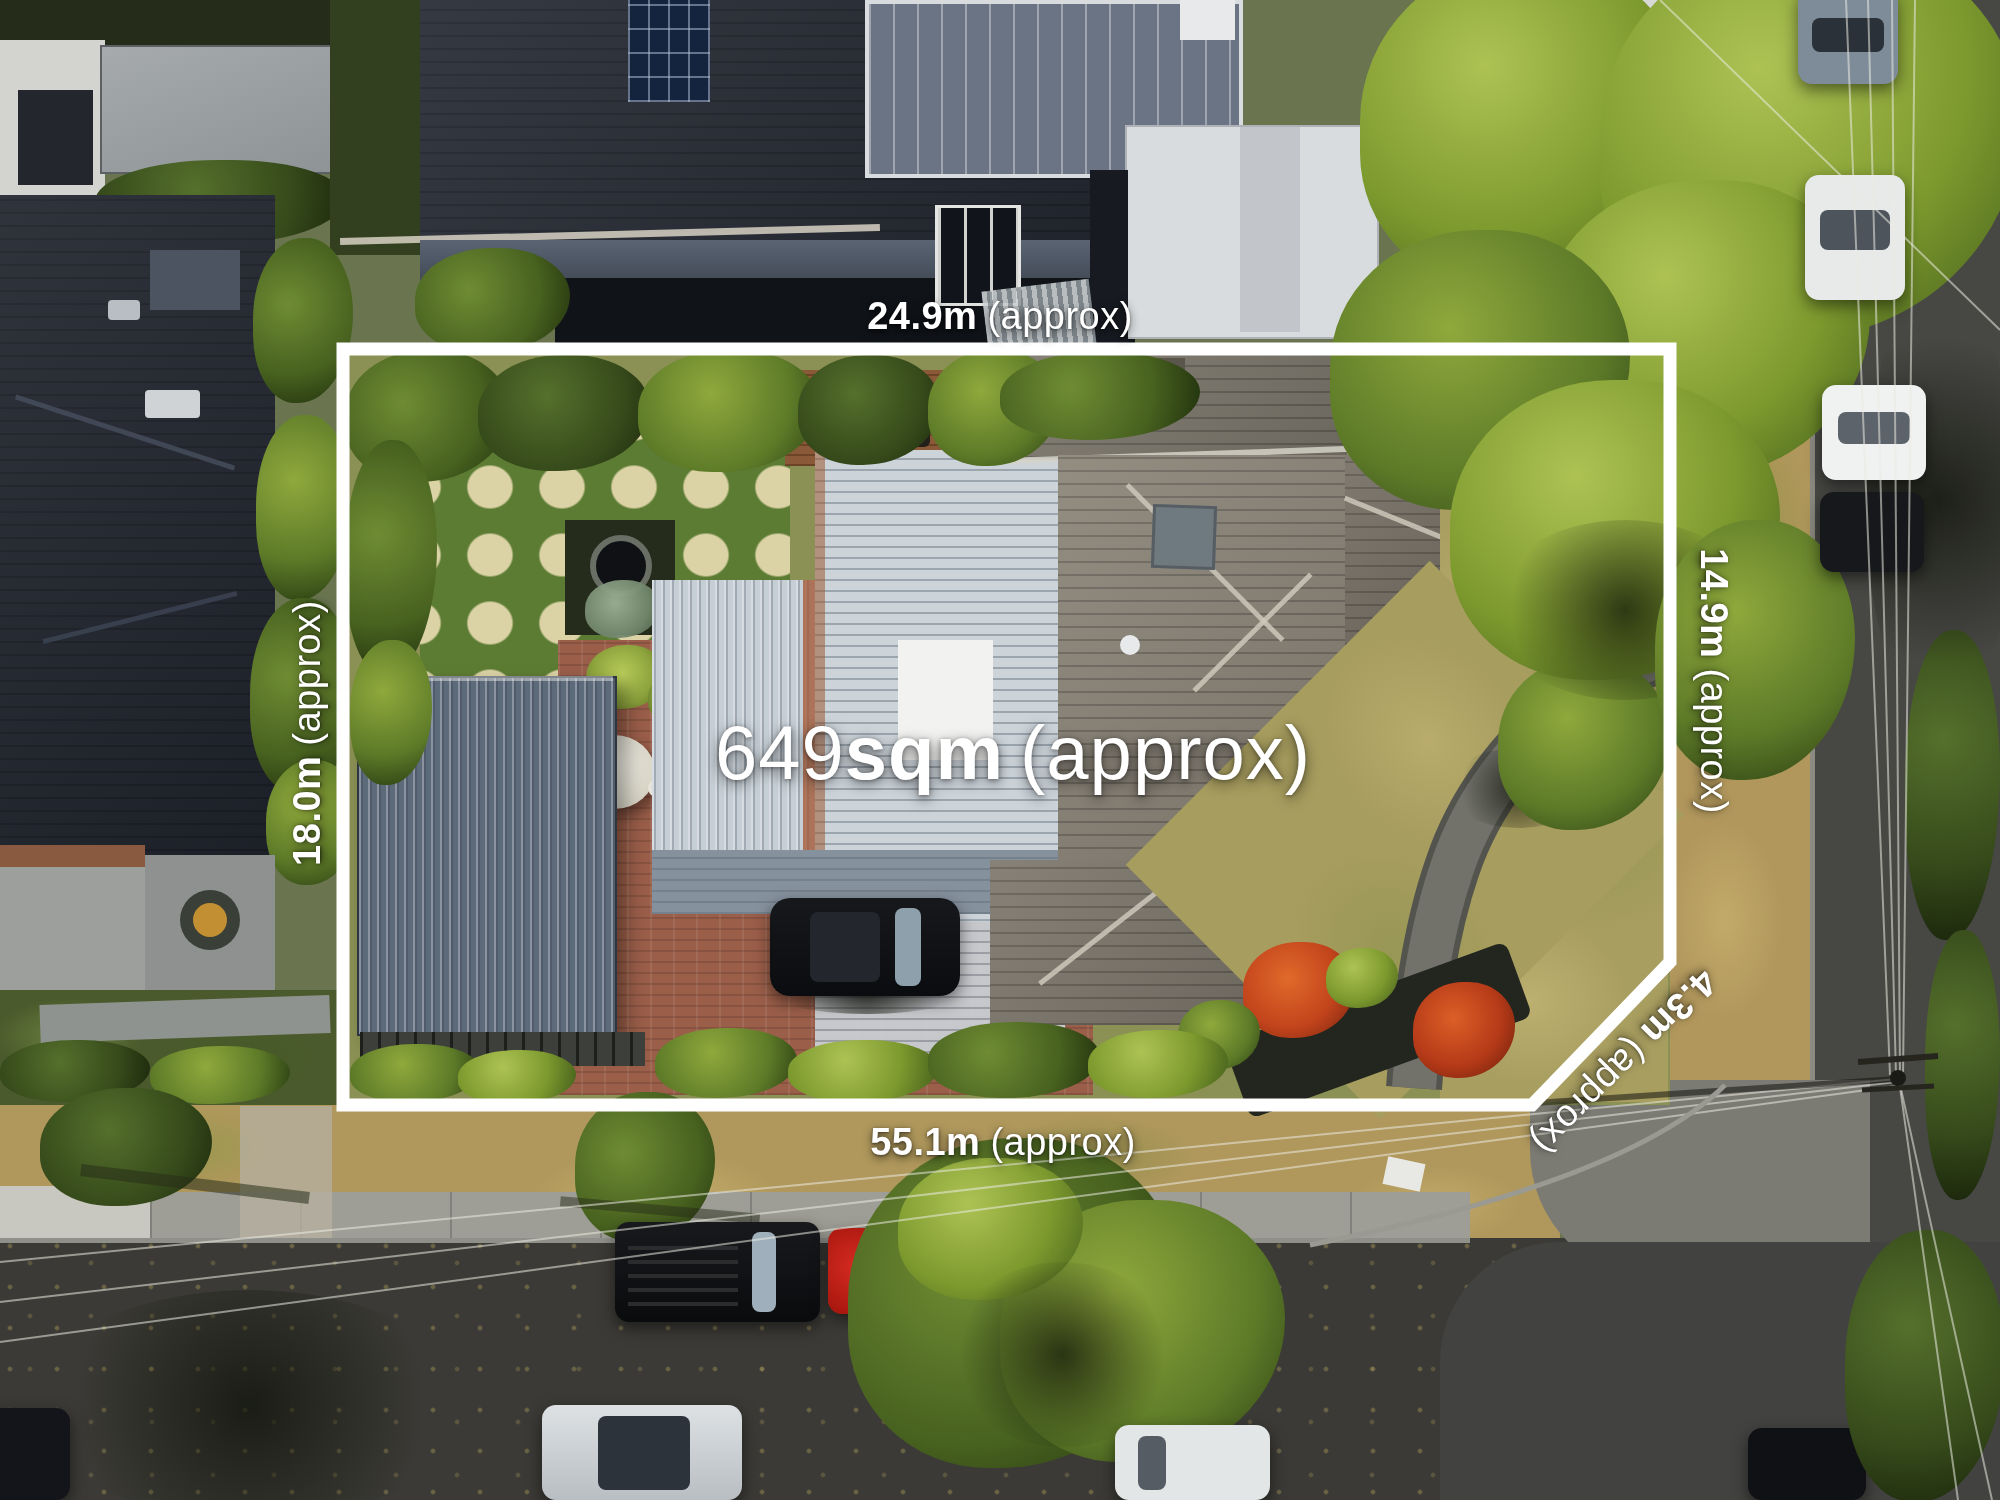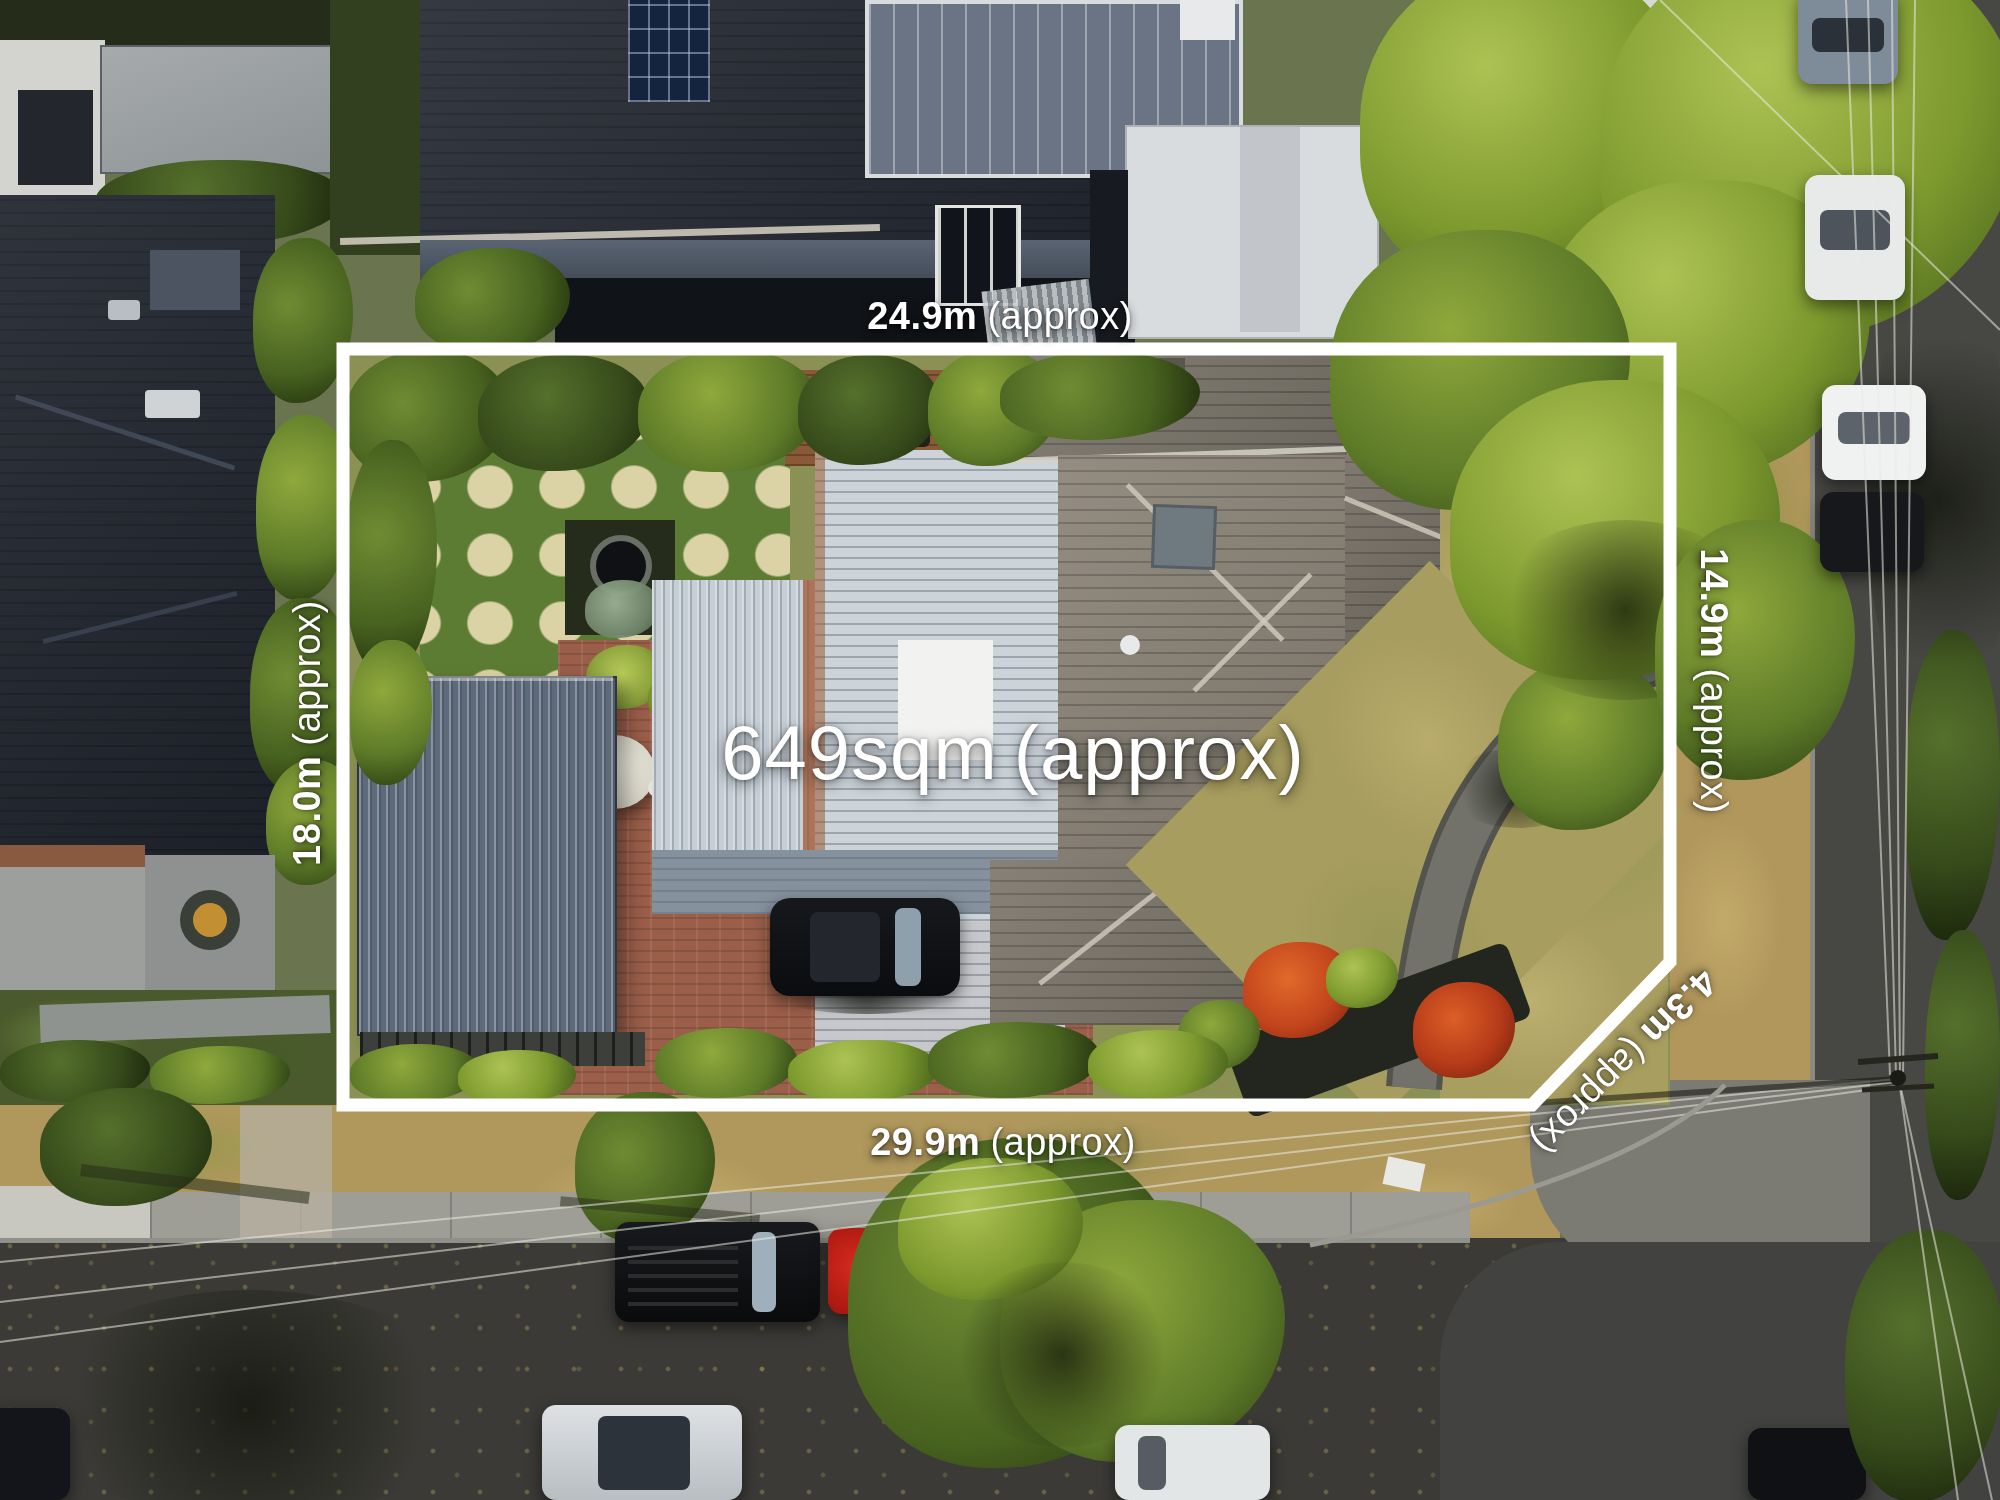--- a/index.html
+++ b/index.html
@@ -29,21 +29,21 @@
        text-shadow:0 3px 10px rgba(0,0,0,.6),0 1px 3px rgba(0,0,0,.5);
        transform:translate(-50%,-50%);}
   .dim b{font-weight:700;}
   .dim .sfx{font-weight:400;margin-left:10px;}
   .rotL{transform:translate(-50%,-50%) rotate(-90deg);}
   .rotR{transform:translate(-50%,-50%) rotate(90deg);}
   .rotC{transform:translate(-50%,-50%) rotate(135deg);}
   .landarea{position:absolute;left:1013px;top:752px;transform:translate(-50%,-50%);
       text-align:center;color:#fff;font-size:76px;line-height:75px;white-space:nowrap;letter-spacing:1px;
       text-shadow:0 4px 14px rgba(0,0,0,.55),0 1px 4px rgba(0,0,0,.4);font-weight:400;}
-  .landarea b{font-weight:400;}
+  .landarea b{font-weight:700;}
   .landarea .sfx2{margin-left:16px;font-weight:400;}
   svg.layer{position:absolute;left:0;top:0;}
 </style>
 </head>
 <body>
 
 <div class="stage">
 
   <div class="abs" style="left:0;top:1100px;width:1560px;height:160px;background:#b0985c;background-image:radial-gradient(150px 60px at 12% 30%, rgba(140,150,70,.6), transparent 70%),radial-gradient(180px 70px at 42% 62%, rgba(212,192,122,.55), transparent 70%),radial-gradient(150px 60px at 70% 35%, rgba(122,132,62,.5), transparent 70%),radial-gradient(120px 55px at 92% 65%, rgba(205,185,115,.5), transparent 70%);"></div>
   <div class="abs" style="left:0;top:1192px;width:1470px;height:48px;background:#9e9e96;background-image:repeating-linear-gradient(90deg, rgba(0,0,0,.18) 0 2px, rgba(0,0,0,0) 2px 150px);"></div>
@@ -251,21 +251,21 @@
   </svg>
 
   <svg class="layer" width="2000" height="1500" viewBox="0 0 2000 1500">
     <polygon points="343,349 1670,349 1670,962 1532,1105 343,1105" fill="none" stroke="#ffffff" stroke-width="13" stroke-linejoin="miter"></polygon>
   </svg>
 
   <div class="dim" style="left:1000px;top:316px;">
     <b>24.9m</b><span class="sfx">(approx)</span>
   </div>
   <div class="dim" style="left:1003px;top:1142px;">
-    <b>29.9m</b><span class="sfx">(approx)</span>
+    <b>55.1m</b><span class="sfx">(approx)</span>
   </div>
   <div class="dim rotL" style="left:307px;top:733px;">
     <b>18.0m</b><span class="sfx">(approx)</span>
   </div>
   <div class="dim rotR" style="left:1713px;top:681px;">
     <b>14.9m</b><span class="sfx">(approx)</span>
   </div>
   <div class="dim rotC" style="left:1624px;top:1062px;">
     <b>4.3m</b><span class="sfx">(approx)</span>
   </div>

